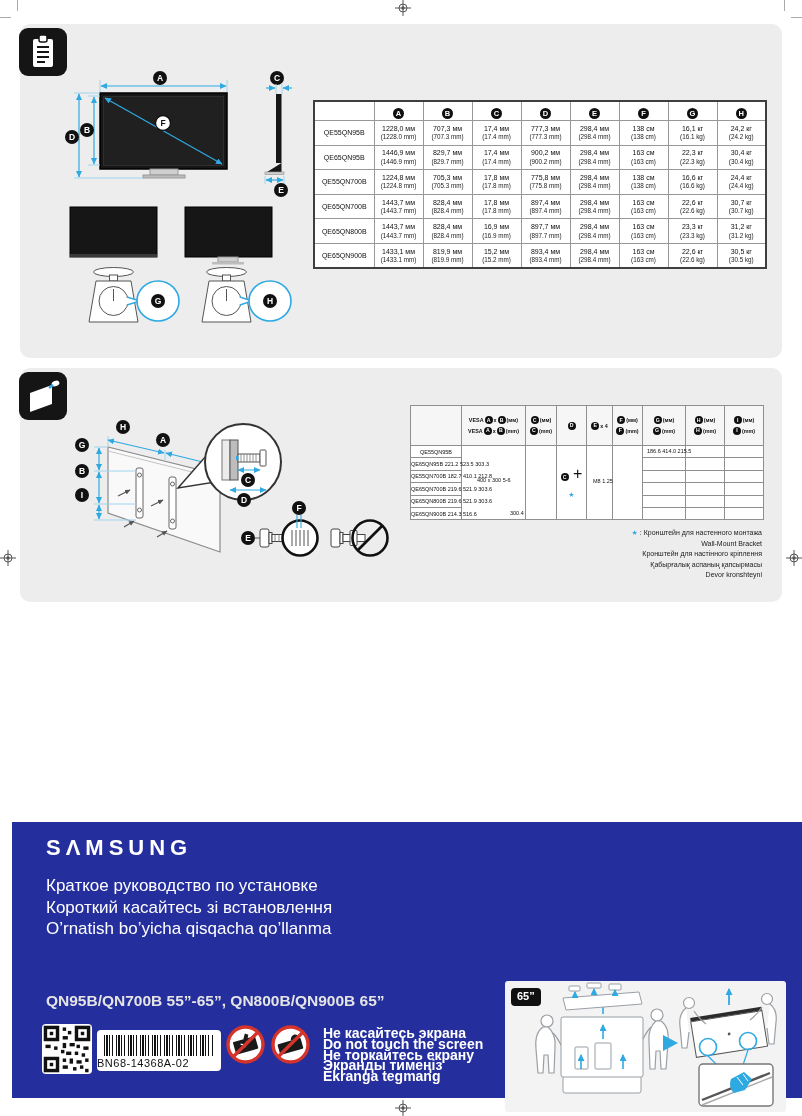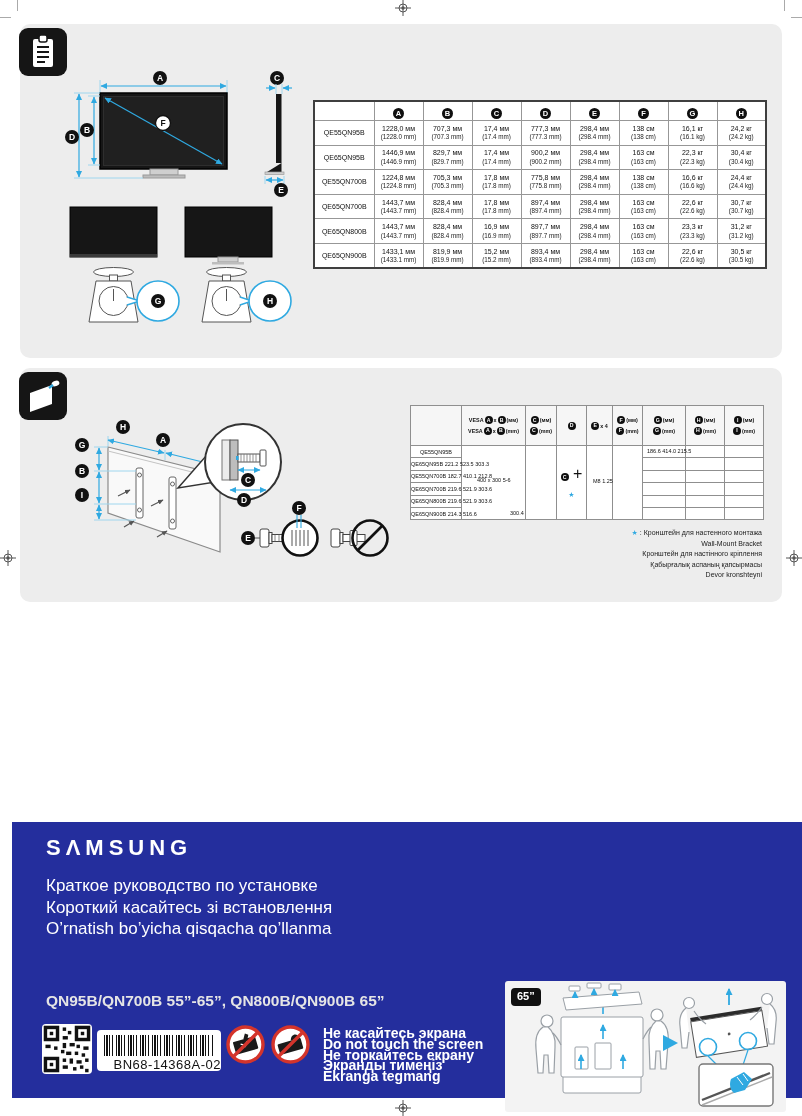--- a/index.html
+++ b/index.html
@@ -60,21 +60,21 @@
   
   #cover{position:absolute;left:12px;top:822px;width:778px;height:276px;background:#242e9d;padding-left:46px;}
   #logo{position:absolute;left:34px;top:13px;color:#fff;font-size:22px;font-weight:bold;letter-spacing:5px;}
   #titles{position:absolute;left:34px;top:53px;}
   .tl{color:#fff;font-weight:normal;font-size:17px;line-height:21.6px;white-space:nowrap;}
   #models{position:absolute;left:34px;top:170px;color:#e5e5e5;font-weight:bold;font-size:15.5px;white-space:nowrap;}
   #qr{position:absolute;left:30px;top:202px;width:50px;height:50px;background:#fff;border-radius:4px;}
   #bc{position:absolute;left:85px;top:208px;width:124px;height:41px;background:#fff;border-radius:4px;}
   #bclines{margin:5px 7px 0 7px;height:21px;
     background:repeating-linear-gradient(90deg,#111 0 1px,#fff 1px 2px,#111 2px 4px,#fff 4px 5px,#111 5px 6px,#fff 6px 8px,#111 8px 9px,#fff 9px 12px);}
-  #bctext{text-align:right;font-size:13px;margin-top:1px;color:#111;letter-spacing:.5px;}
+  #bctext{text-align:left;font-size:11px;margin-top:1px;color:#111;letter-spacing:.5px;}
   .proh{position:absolute;top:202px;width:41px;height:41px;}
   #proh1{left:213px;} #proh2{left:258px;}
   #warn{position:absolute;left:311px;top:206px;}
   .wl{color:#fff;font-weight:bold;font-size:14px;line-height:10.8px;white-space:nowrap;}
   .panel{position:absolute;left:493px;width:281px;height:131px;background:#f3f3f3;border-radius:3px;overflow:hidden;}
   #p55{top:4px;} #p65{top:141px;margin-top:18px;}
   .badge{position:absolute;left:6px;top:7px;background:#101010;color:#fff;font-weight:bold;font-size:11px;
          padding:3px 6px 4px;border-radius:4px;z-index:2;line-height:1;}
   .panel svg{position:absolute;left:0;top:0;}
 

